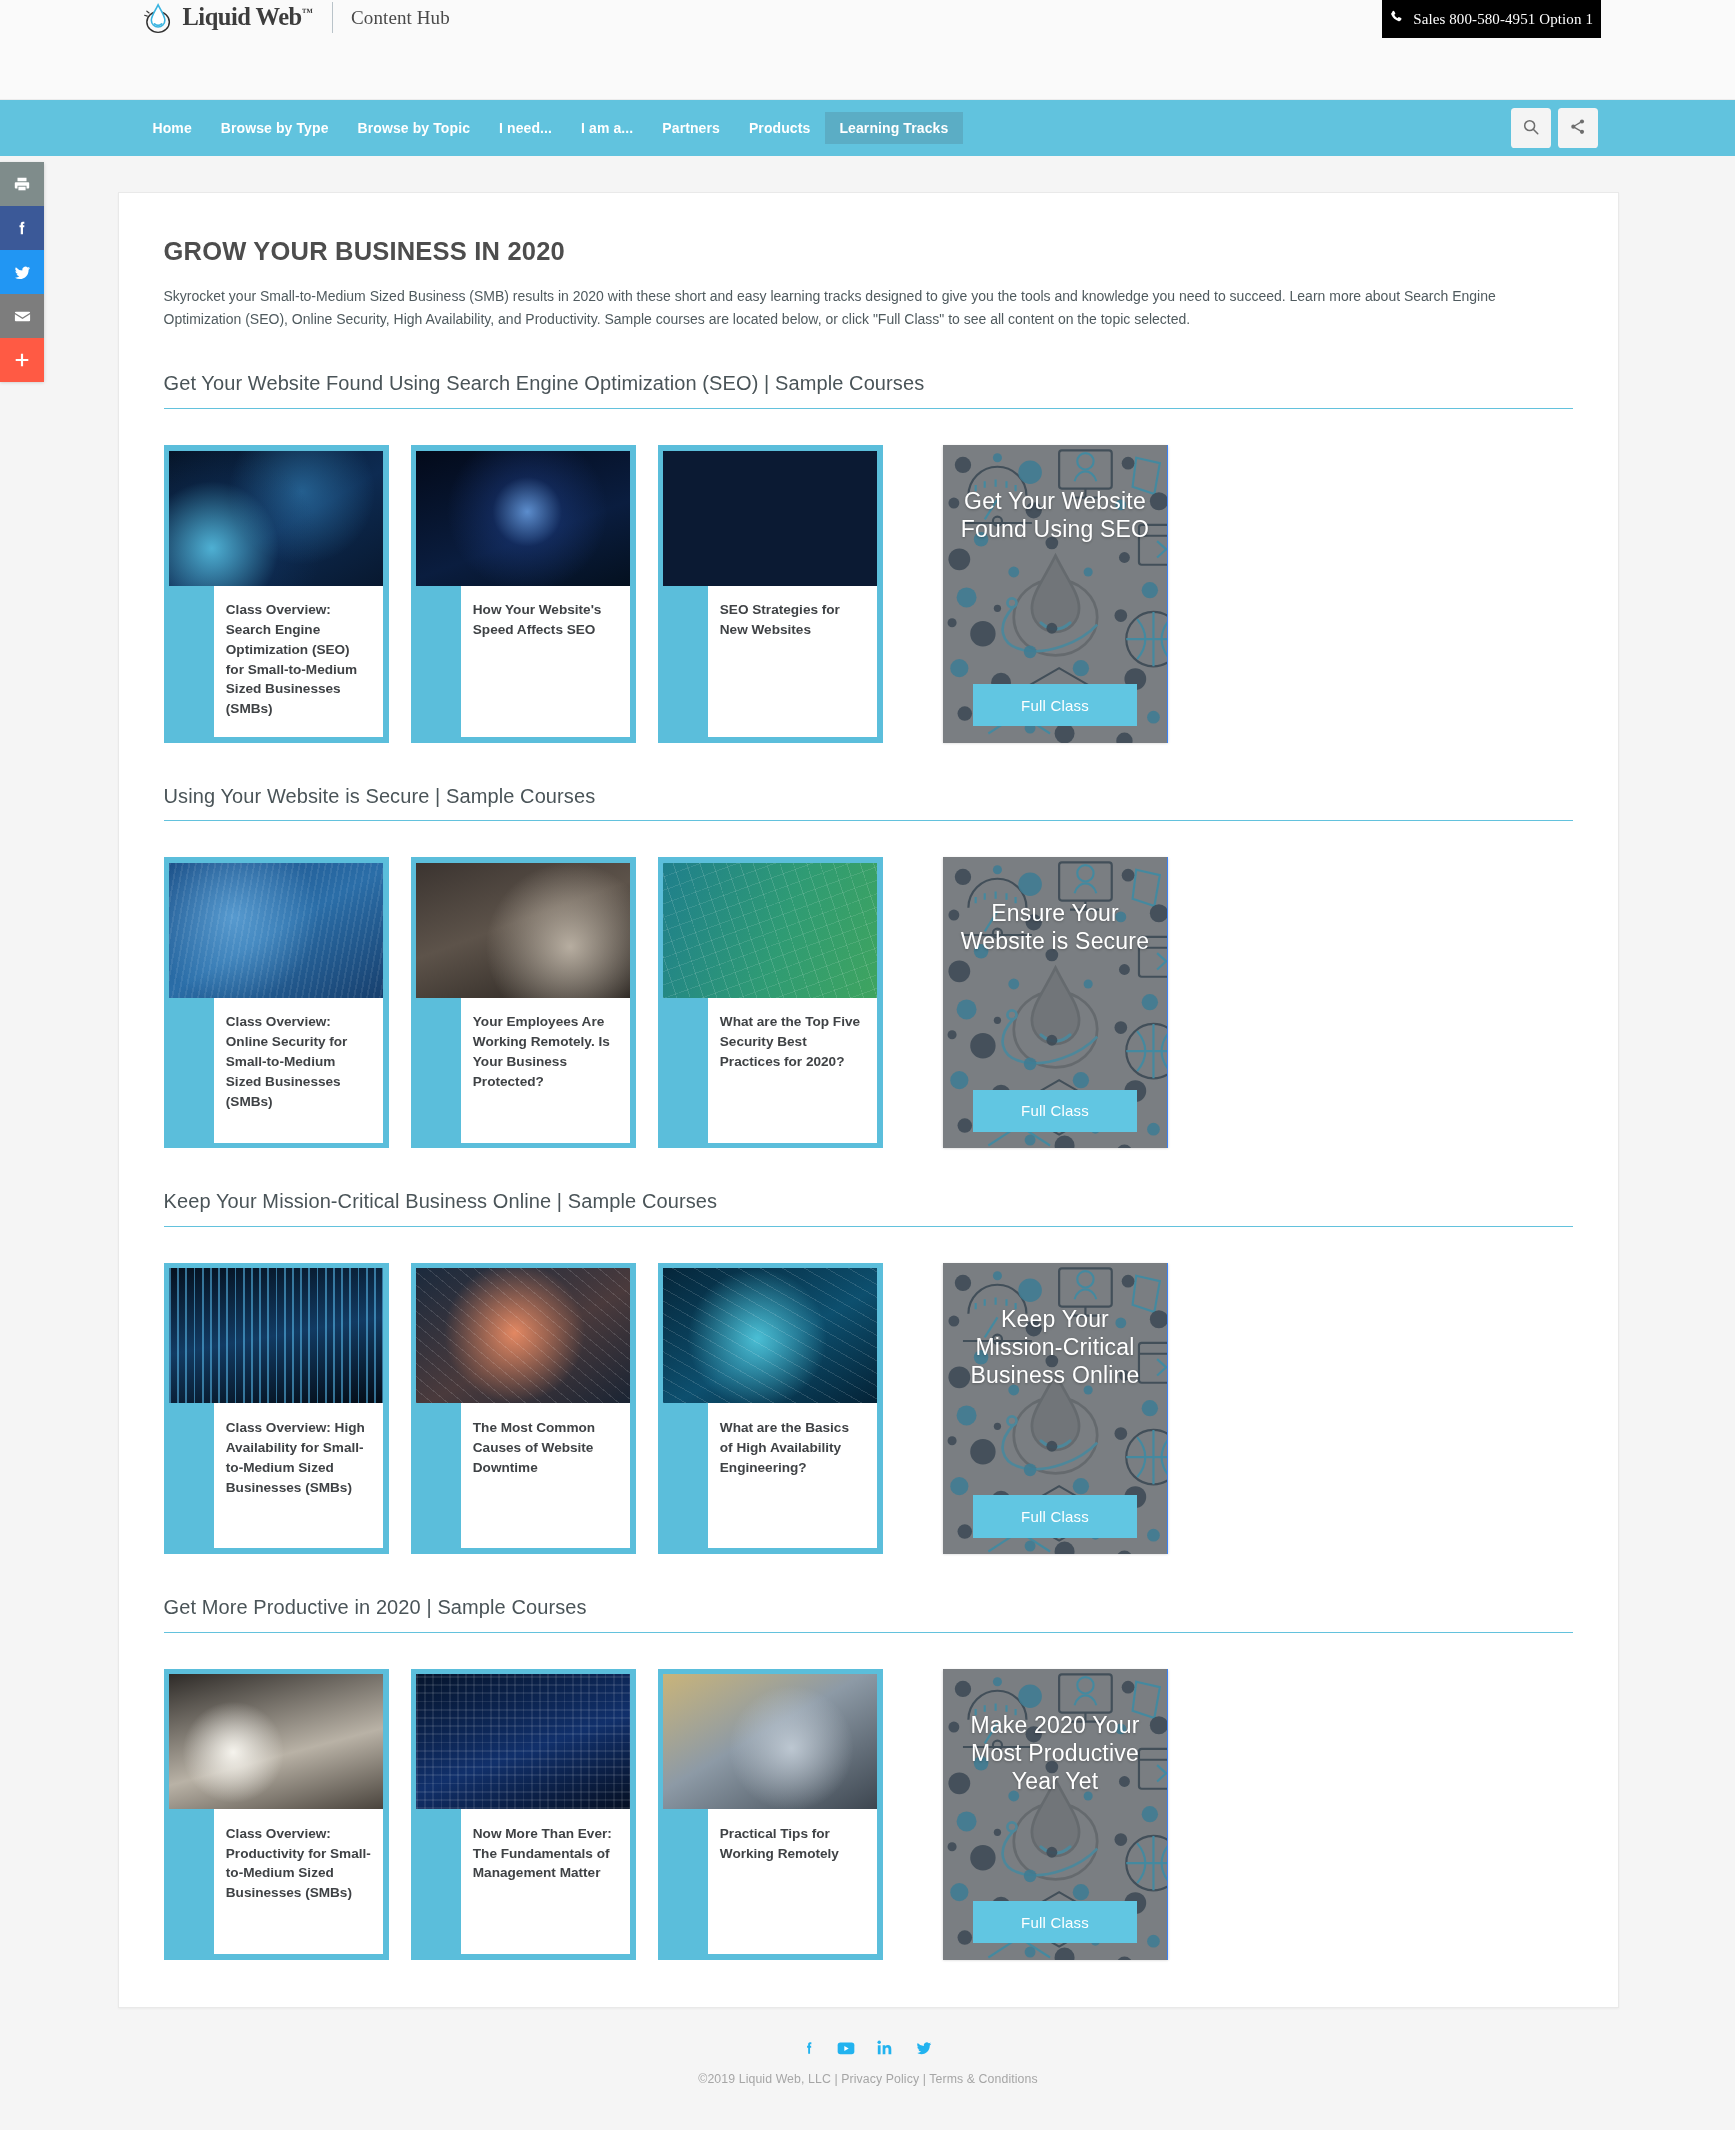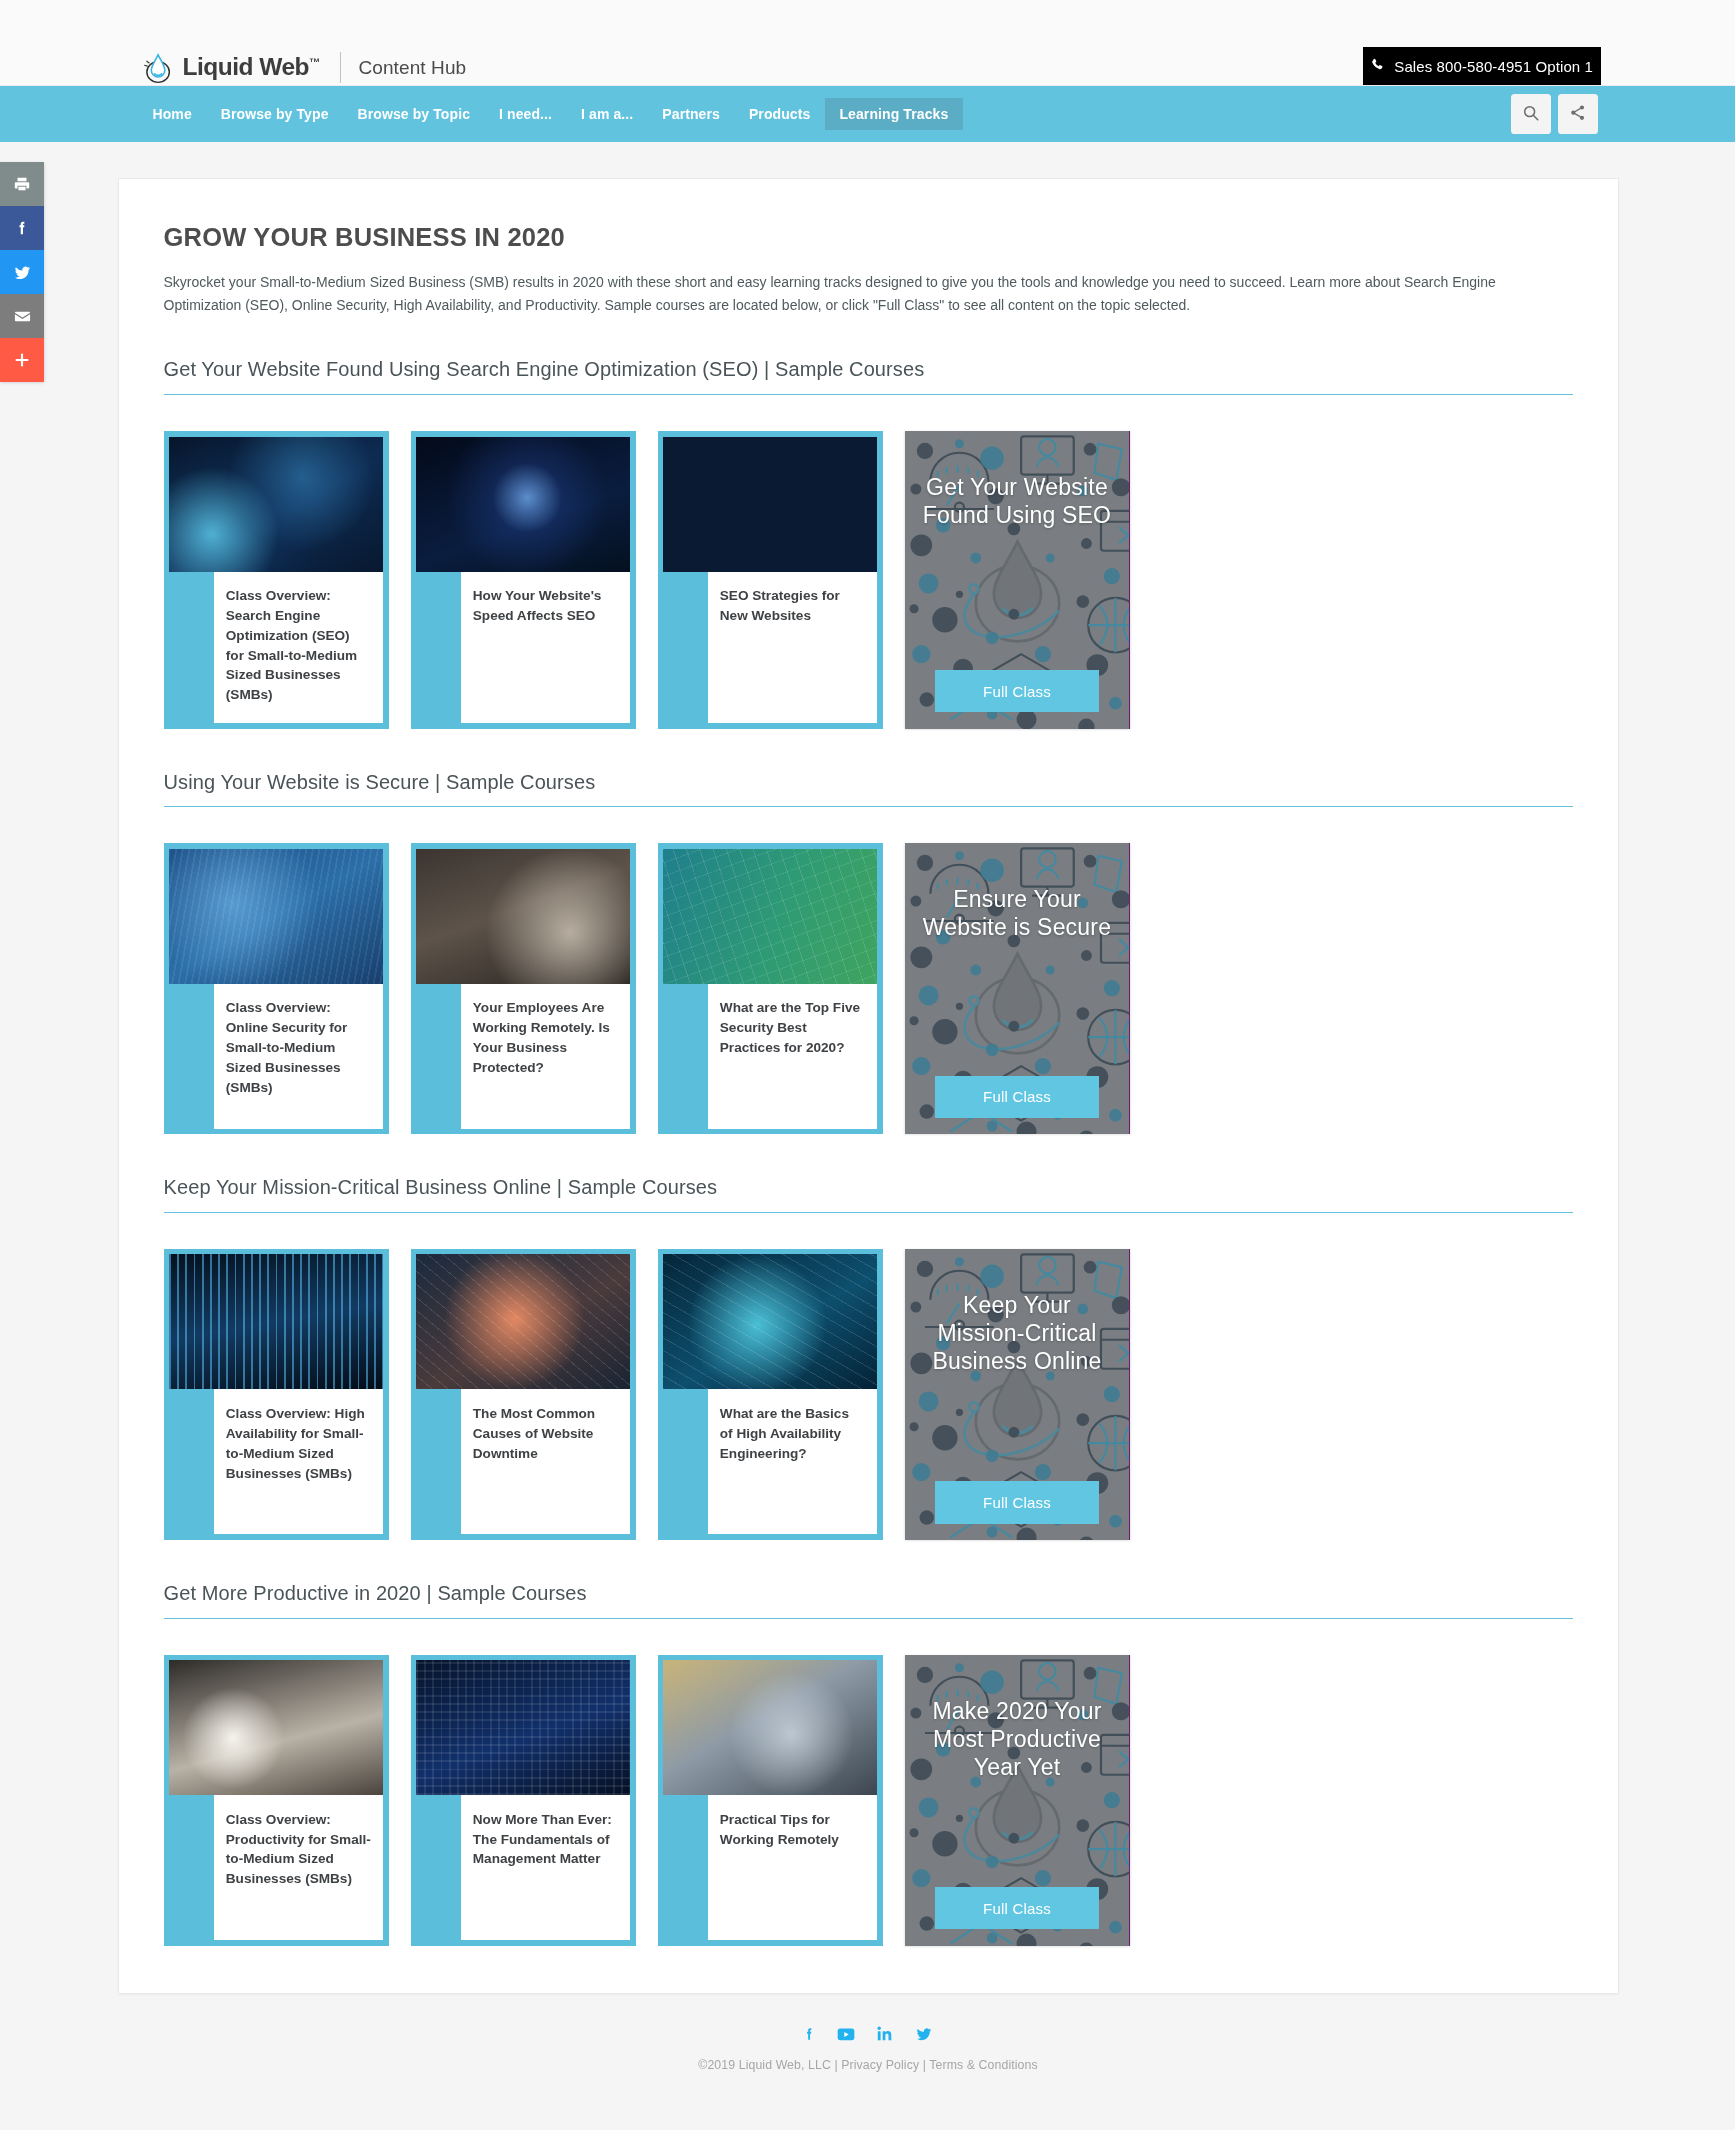--- a/index.html
+++ b/index.html
@@ -6,27 +6,28 @@
   html, body {
     width: 1736px;
     background: #f5f5f5;
     font-family: "Liberation Sans", sans-serif;
     -webkit-font-smoothing: antialiased;
   }
   body { position: relative; overflow-x: hidden; }
 
   
   .topbar {
-    height: 86px;
+    height: 100px;
     background: #fafafa;
     display: flex;
-    align-items: flex-end;
+    align-items: flex-start;
     justify-content: space-between;
     padding: 0 135px 0 141px;
     border-bottom: 0.9px solid #ececec;
+    font-family: Liberation Serif, serif;
   }
   .brand { display: flex; align-items: center; }
   .logo-mark { width: 36px; height: 35px; position: relative; margin-right: 5.5px; }
   .logo-wordmark {
     font-size: 24.5px;
     font-weight: 700;
     color: #3d3d3d;
     letter-spacing: -0.5px;
     line-height: 1;
   }
@@ -163,30 +164,31 @@
   .course-title {
     font-size: 13.6px;
     font-weight: 700;
     color: #3f4245;
     line-height: 1.46;
   }
 
   
   .promo-card {
     width: 225px;
-    background: #701a75;
+    background: #3b82f6;
     position: relative;
     overflow: hidden;
     cursor: pointer;
     display: flex;
     flex-direction: column;
     justify-content: space-between;
     align-items: center;
     padding: 42px 12.7px 16.4px 12.7px;
     box-shadow: 0 0.9px 2.7px rgba(0,0,0,.2);
+    margin-left: 38px;
   }
   .promo-pattern { position: absolute; inset: 0; opacity: 1; }
   .promo-title {
     position: relative;
     z-index: 2;
     color: #fff;
     font-size: 23px;
     line-height: 1.22;
     text-align: center;
     font-weight: 400;

